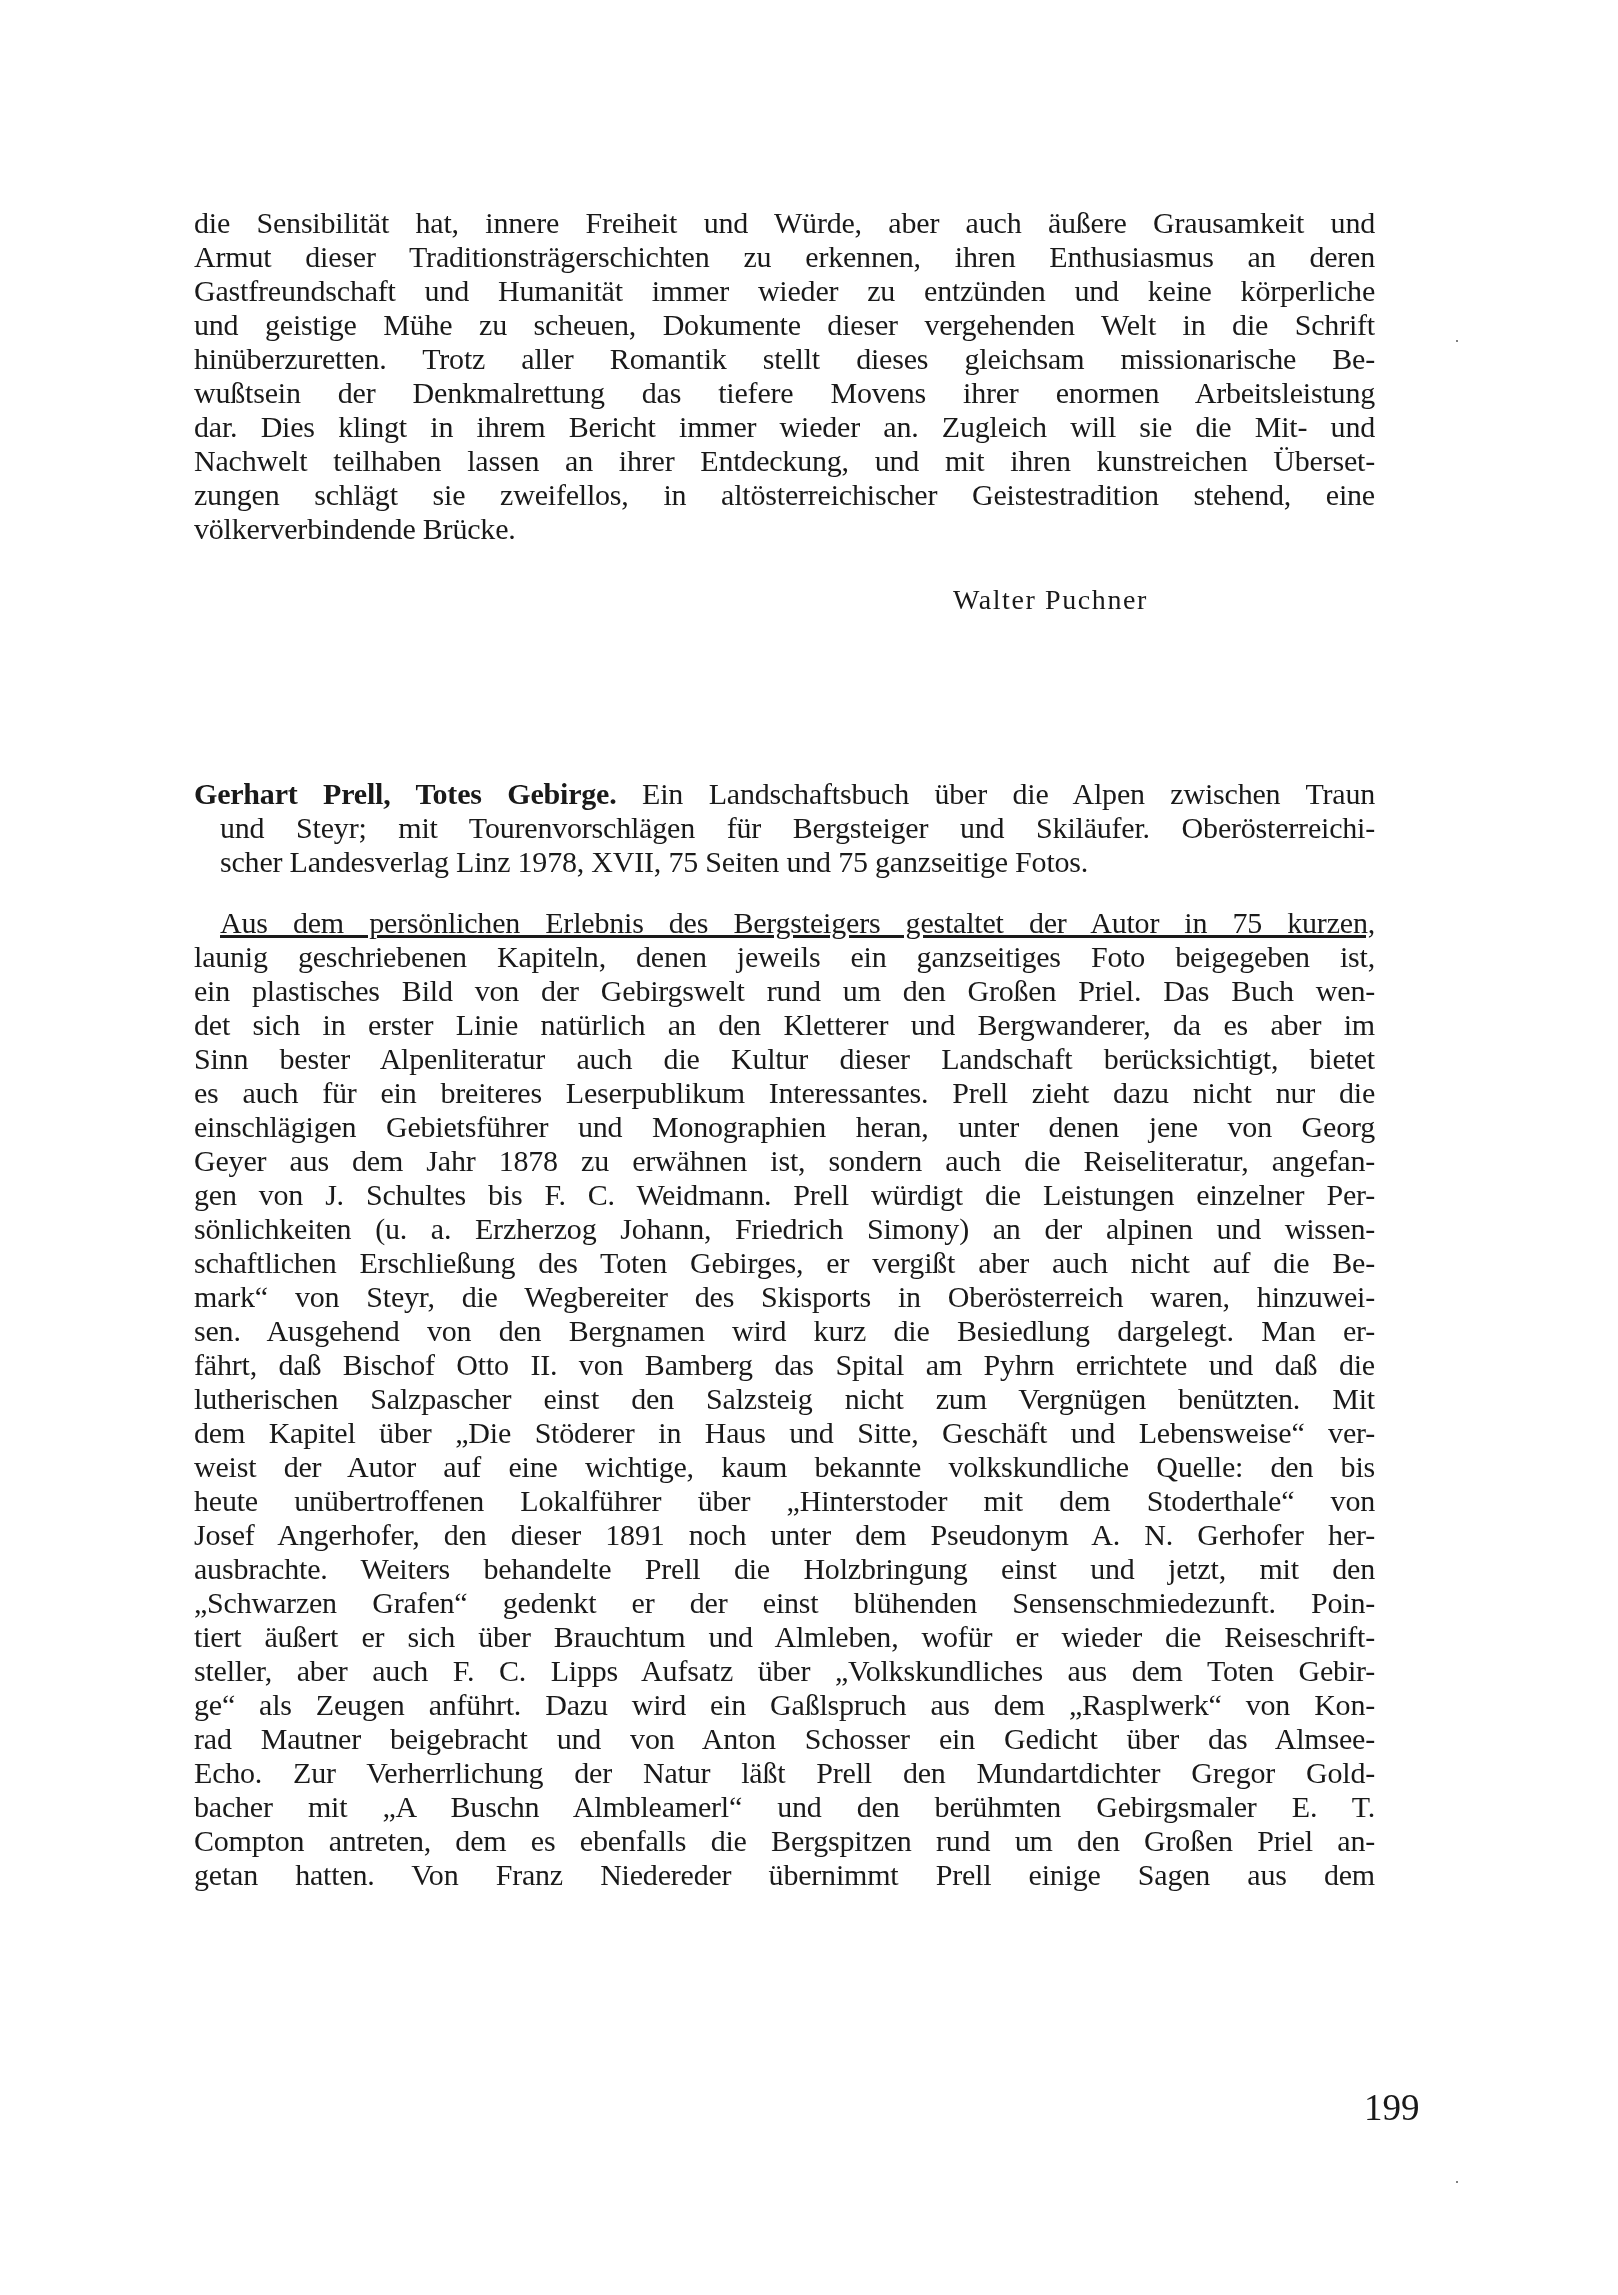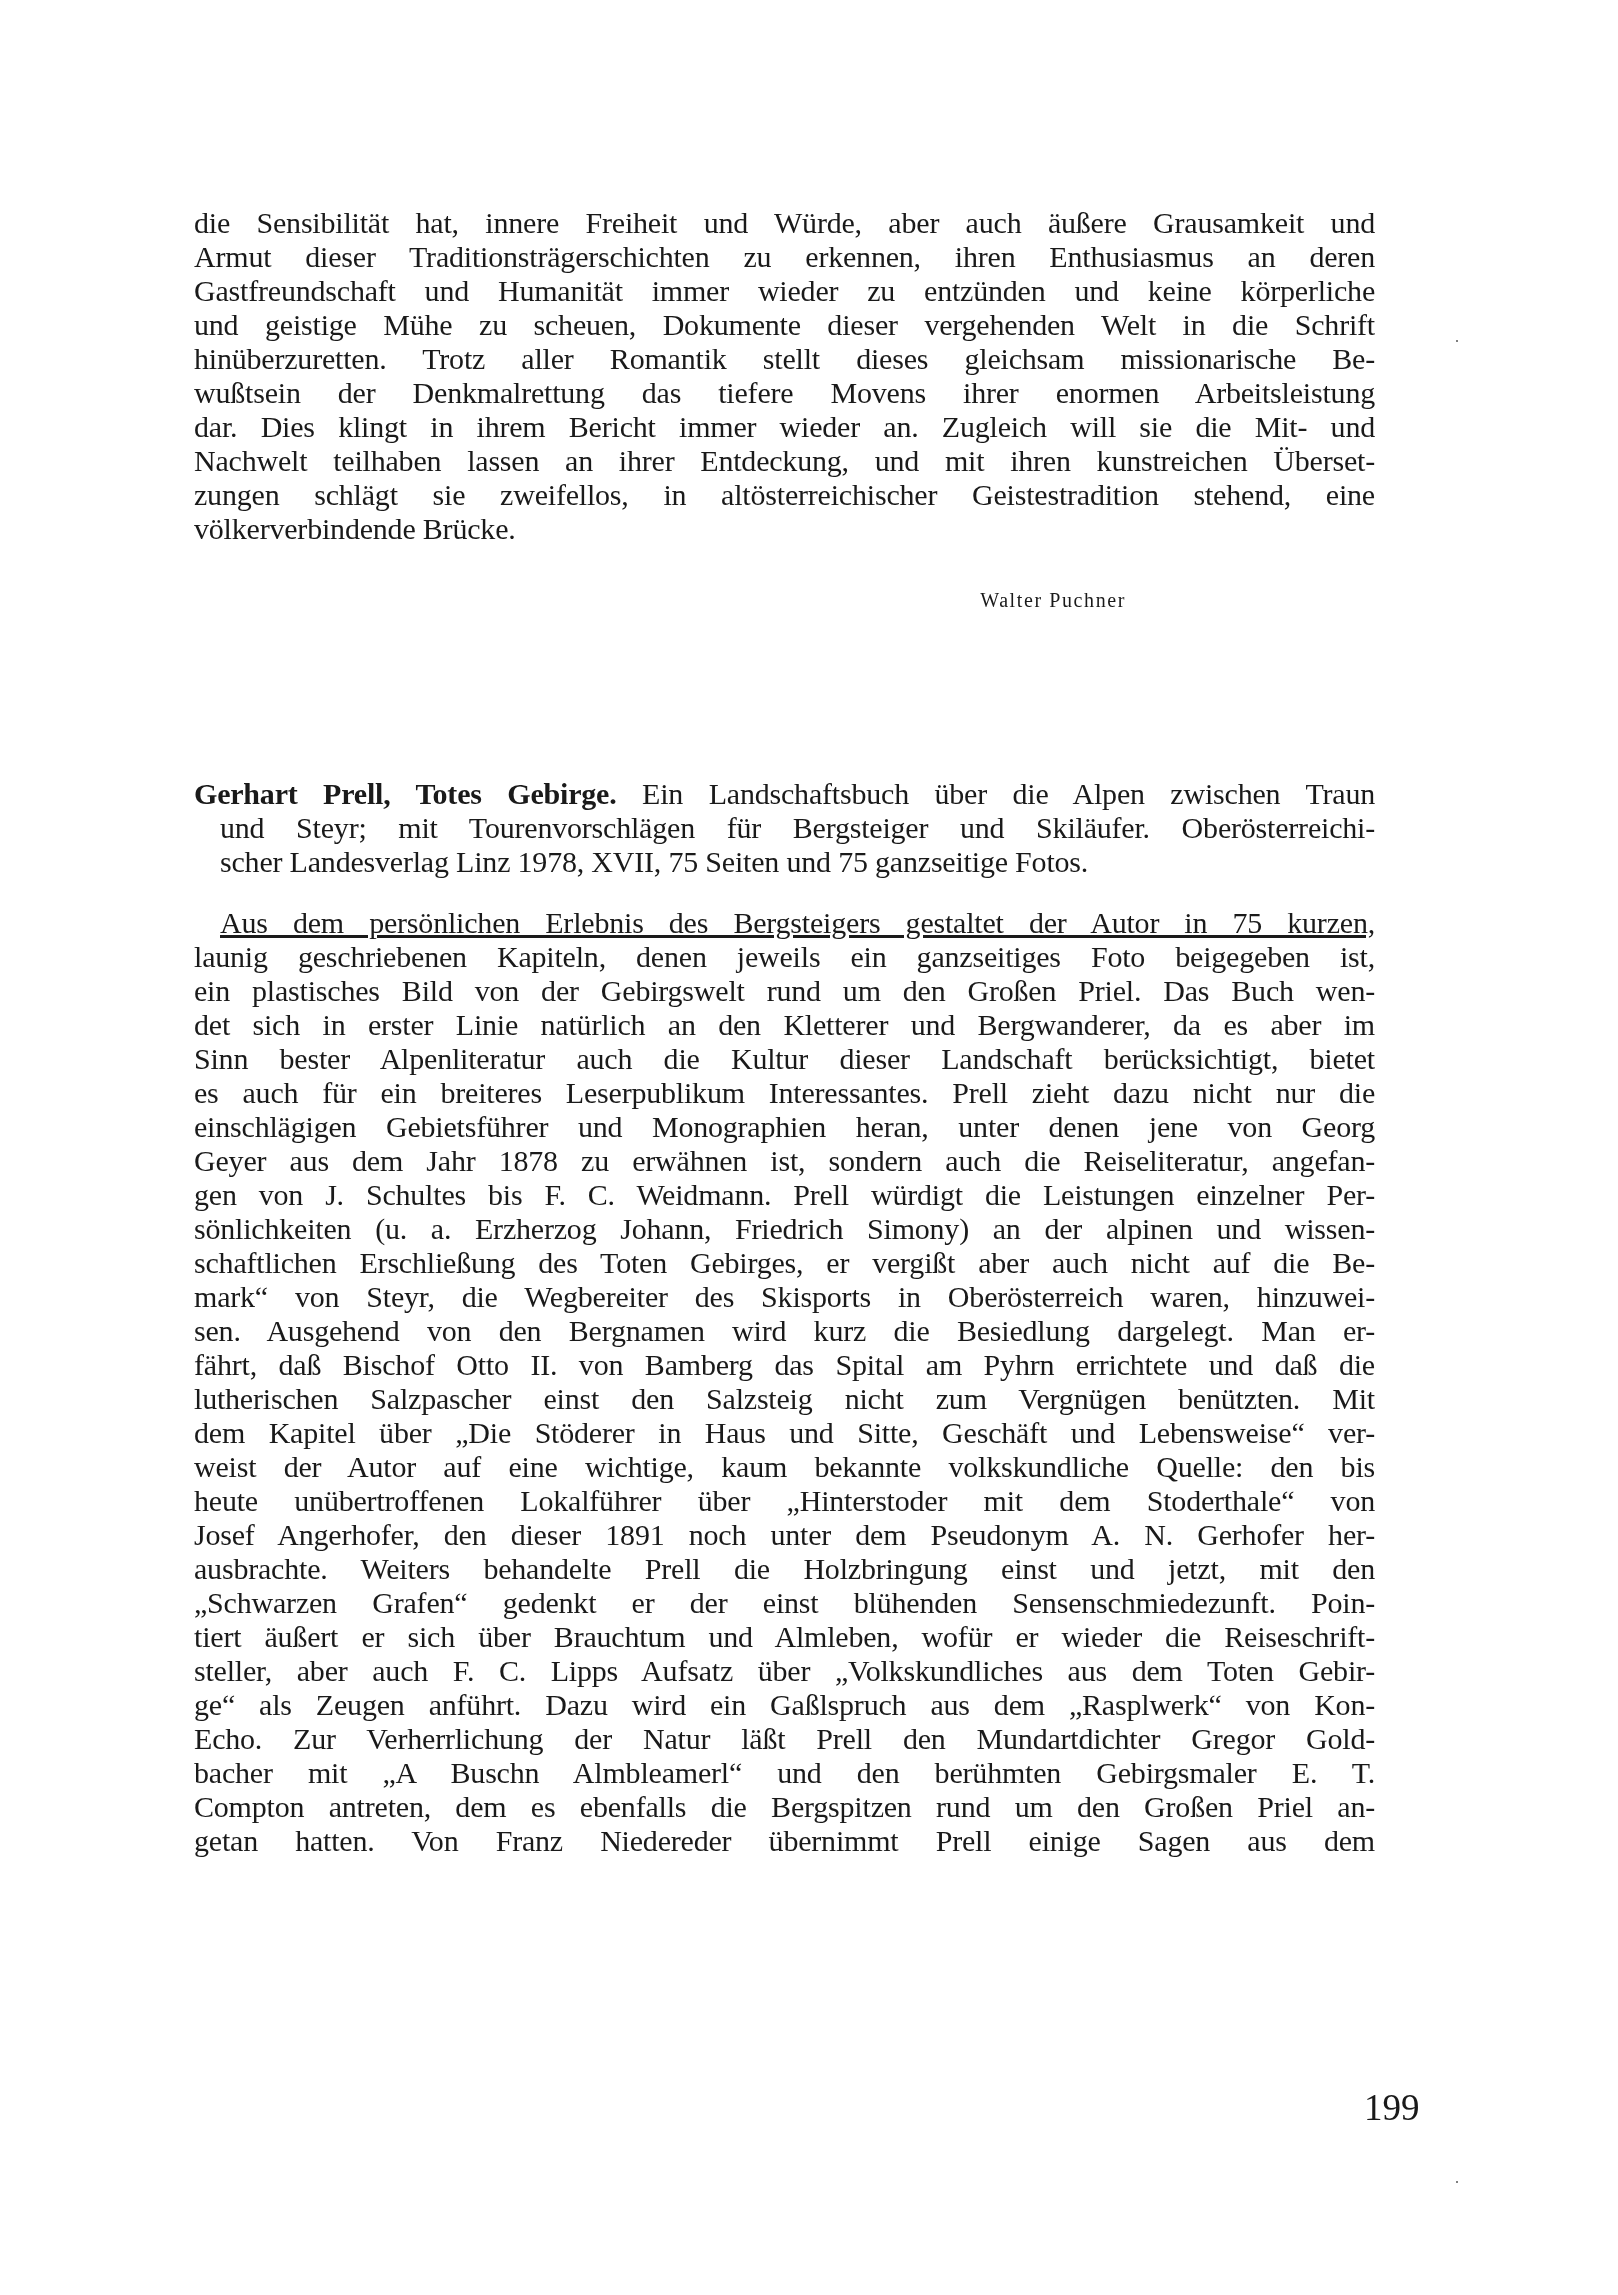--- a/index.html
+++ b/index.html
@@ -12,22 +12,22 @@
   .block { position: absolute; left: 194px; width: 1181px; }
   .line {
     display: block; white-space: nowrap; height: 34px; line-height: 34px;
     font-size: 30px; text-align: justify; text-align-last: justify;
     letter-spacing: -0.2px;
   }
   .line.last { text-align-last: left; }
   .indent-first { padding-left: 26px; text-decoration: underline; }
   .hang { padding-left: 26px; }
   .signature {
-    position: absolute; top: 583px; right: 252px;
-    font-size: 20px; letter-spacing: 1.6px; line-height: 34px;
+    position: absolute; top: 583px; right: 230px;
+    font-size: 28px; letter-spacing: 1.6px; line-height: 34px;
   }
   .bold { font-weight: bold; }
   .page-number {
     position: absolute; left: 1364px; top: 2088px;
     font-size: 37px; line-height: 40px;
   }
   .speck { position: absolute; width: 2.4px; height: 2.4px; background: #555; border-radius: 50%; }
 </style>
 </head>
 <body>
@@ -73,20 +73,21 @@
     <span class="line">lutherischen Salzpascher einst den Salzsteig nicht zum Vergnügen benützten. Mit</span>
     <span class="line">dem Kapitel über „Die Stöderer in Haus und Sitte, Geschäft und Lebensweise“ ver-</span>
     <span class="line">weist der Autor auf eine wichtige, kaum bekannte volkskundliche Quelle: den bis</span>
     <span class="line">heute unübertroffenen Lokalführer über „Hinterstoder mit dem Stoderthale“ von</span>
     <span class="line">Josef Angerhofer, den dieser 1891 noch unter dem Pseudonym A. N. Gerhofer her-</span>
     <span class="line">ausbrachte. Weiters behandelte Prell die Holzbringung einst und jetzt, mit den</span>
     <span class="line">„Schwarzen Grafen“ gedenkt er der einst blühenden Sensenschmiedezunft. Poin-</span>
     <span class="line">tiert äußert er sich über Brauchtum und Almleben, wofür er wieder die Reiseschrift-</span>
     <span class="line">steller, aber auch F. C. Lipps Aufsatz über „Volkskundliches aus dem Toten Gebir-</span>
     <span class="line">ge“ als Zeugen anführt. Dazu wird ein Gaßlspruch aus dem „Rasplwerk“ von Kon-</span>
+    <span class="line">rad Mautner beigebracht und von Anton Schosser ein Gedicht über das Almsee-</span>
     <span class="line">Echo. Zur Verherrlichung der Natur läßt Prell den Mundartdichter Gregor Gold-</span>
     <span class="line">bacher mit „A Buschn Almbleamerl“ und den berühmten Gebirgsmaler E. T.</span>
     <span class="line">Compton antreten, dem es ebenfalls die Bergspitzen rund um den Großen Priel an-</span>
     <span class="line">getan hatten. Von Franz Niedereder übernimmt Prell einige Sagen aus dem</span>
   </div>
 
   <div class="page-number">199</div>
 
   <span class="speck" style="left:1456px; top:340px;"></span>
   <span class="speck" style="left:1456px; top:2181px;"></span>

